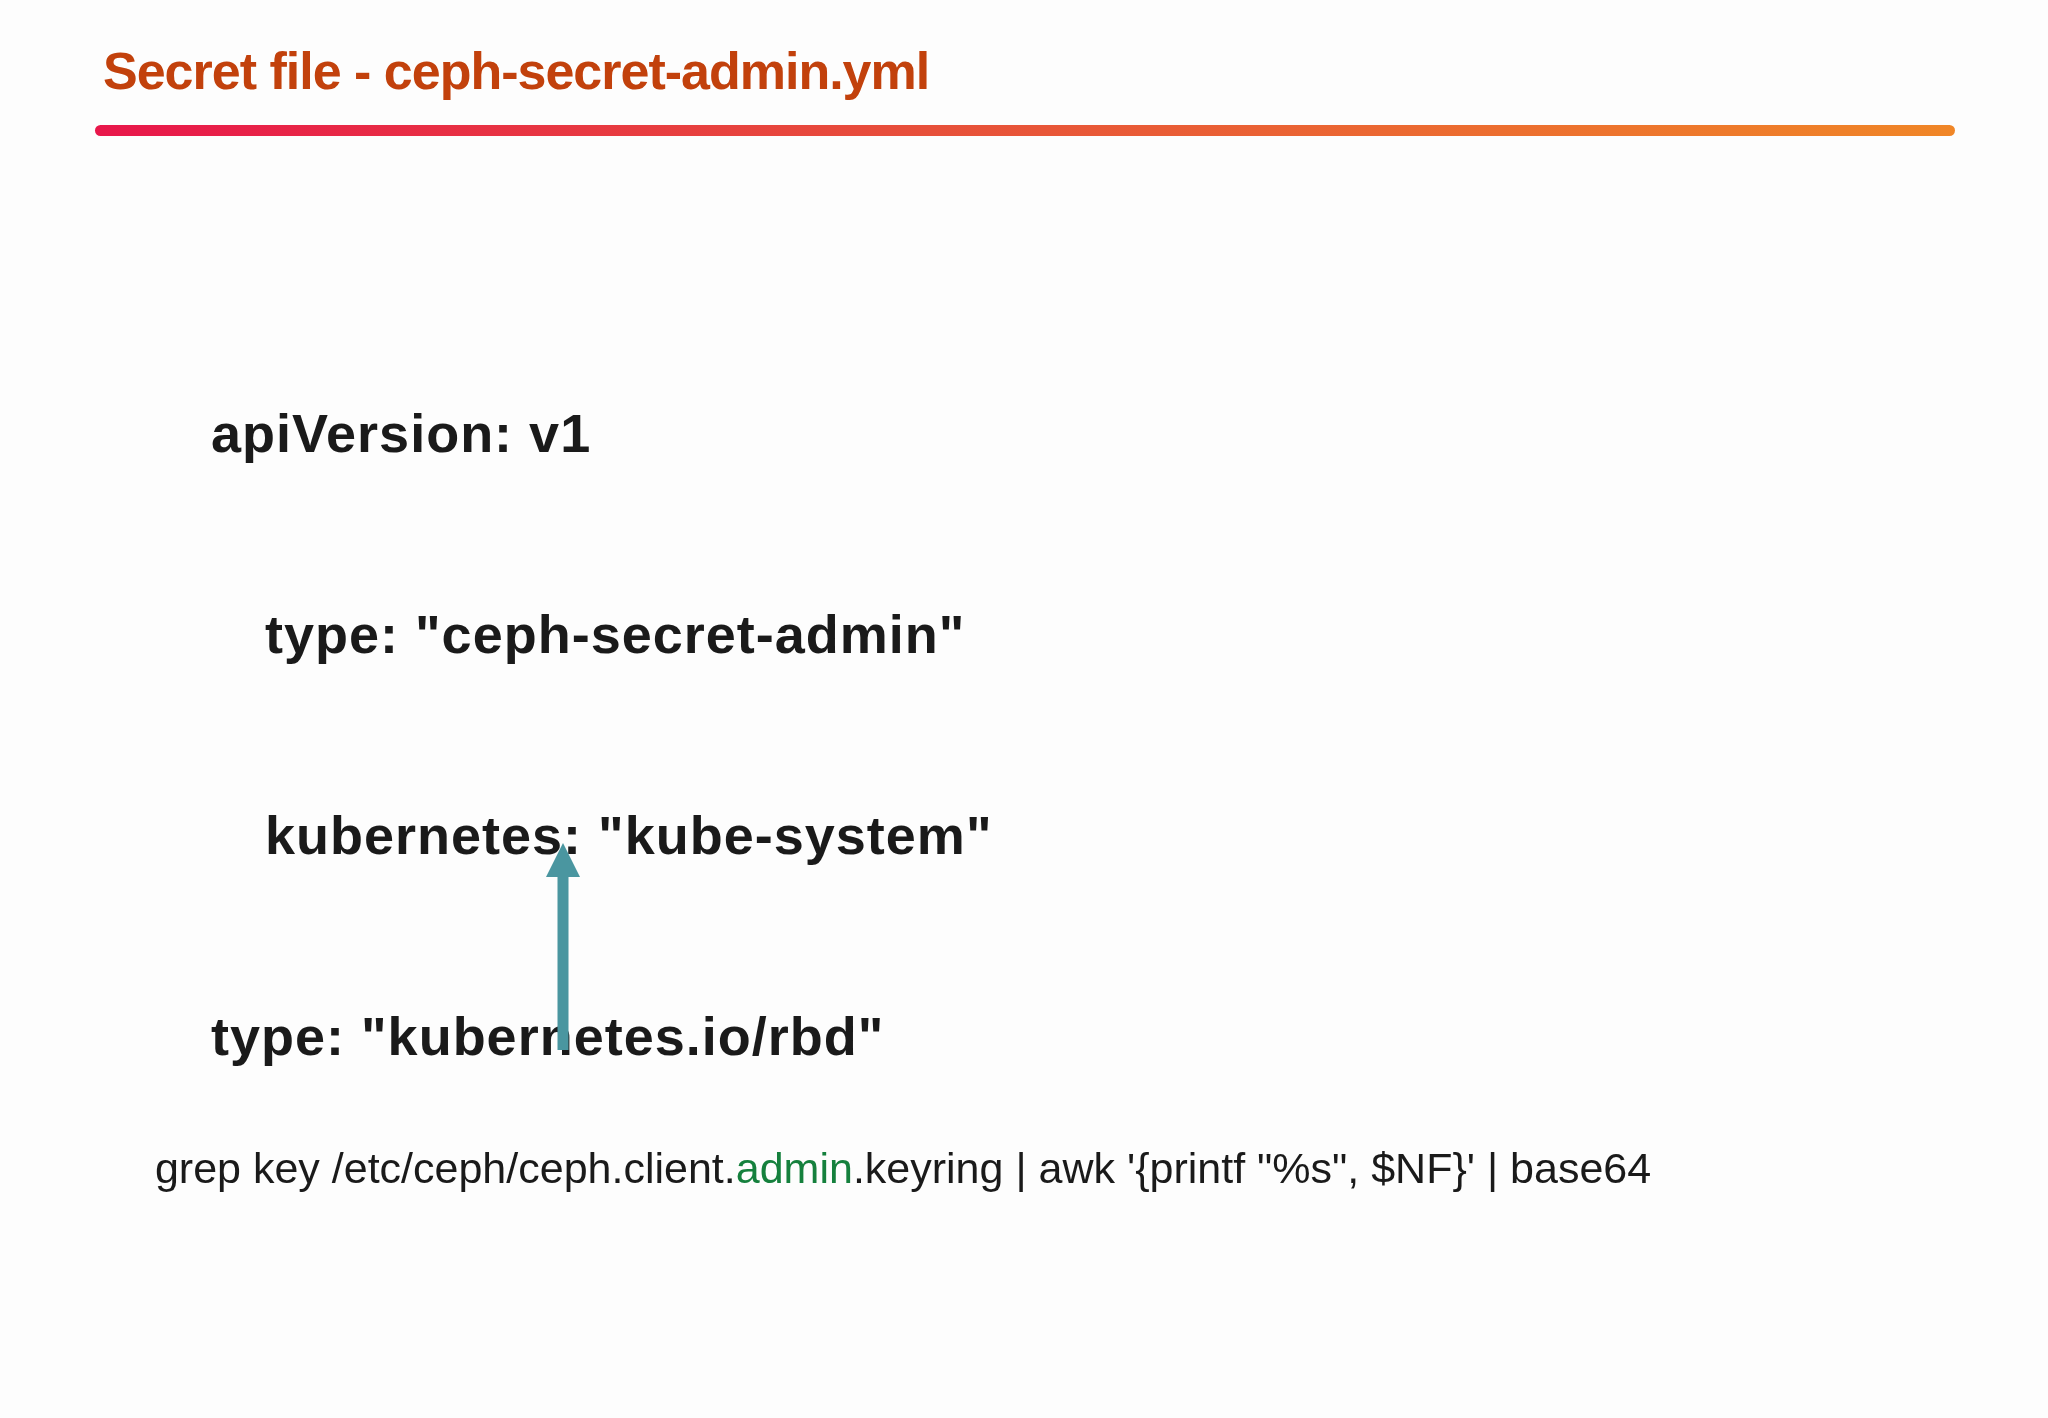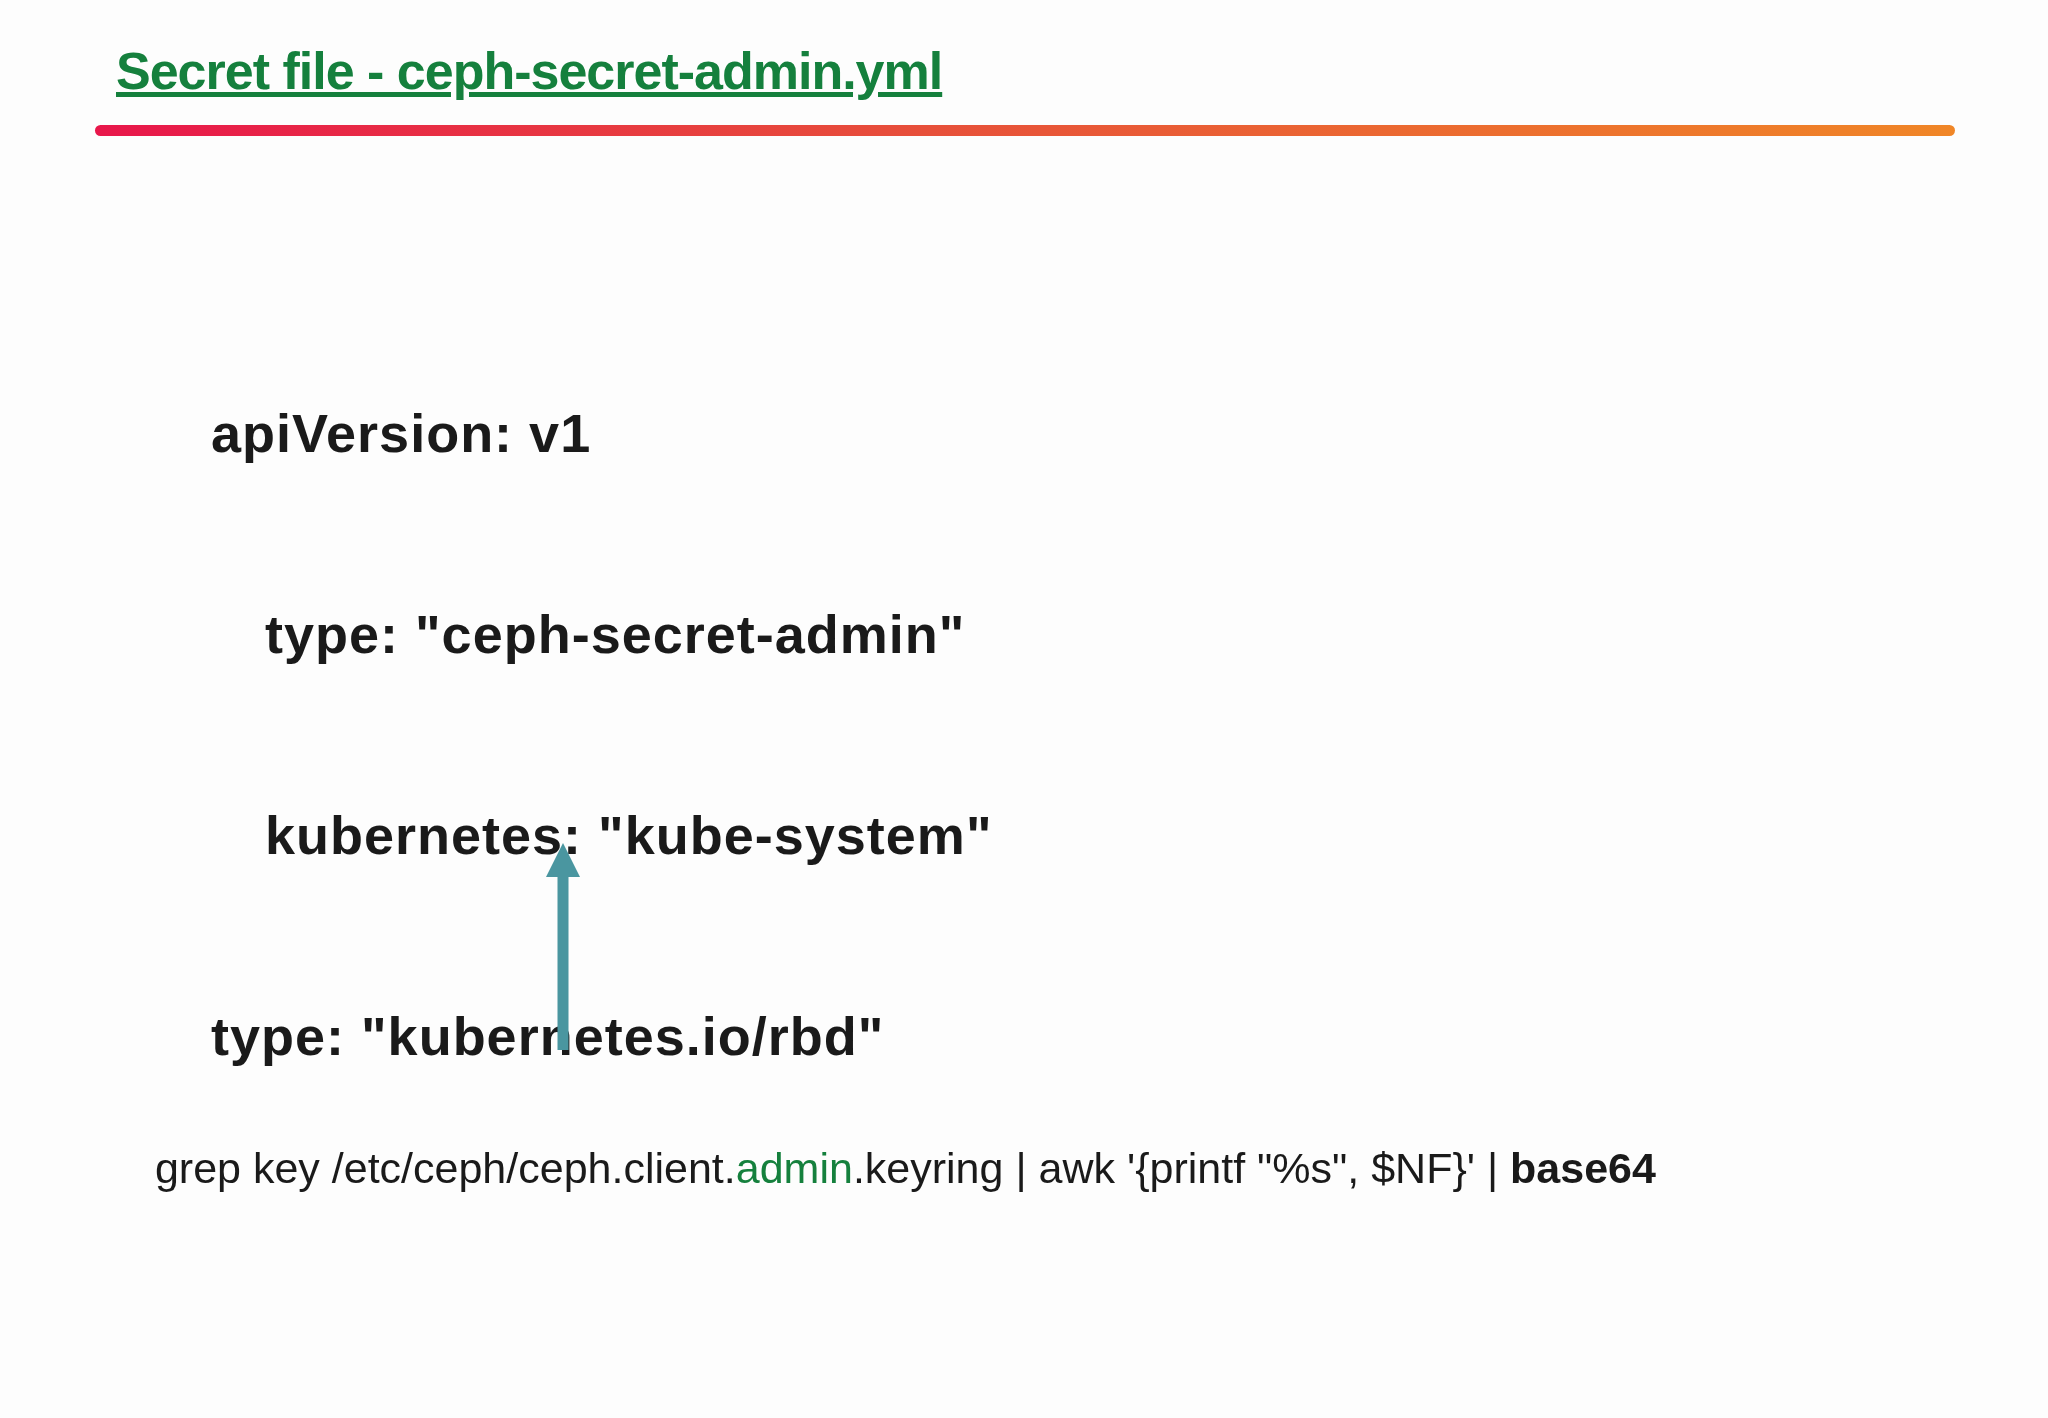--- a/index.html
+++ b/index.html
@@ -7,29 +7,28 @@
     width: 2048px;
     height: 1418px;
     background: #fdfdfd;
     position: relative;
     overflow: hidden;
     font-family: "Liberation Sans", sans-serif;
     color: #1a1a1a;
   }
   .title {
     position: absolute;
-    left: 116px;
+    left: 103px;
     top: 44px;
     font-size: 52px;
     line-height: 54px;
     font-weight: 700;
     letter-spacing: -1px;
-    color: #15803d;
+    color: #c2410c;
     white-space: pre;
-    text-decoration: underline;
   }
   .rule {
     position: absolute;
     left: 95px;
     top: 125px;
     width: 1860px;
     height: 11px;
     border-radius: 6px;
     background: linear-gradient(90deg, #e8174b 0%, #e7503a 45%, #f08627 100%);
   }
@@ -56,21 +55,21 @@
   }
   .command {
     position: absolute;
     left: 131px;
     top: 1096px;
     font-size: 43px;
     line-height: 48px;
     white-space: pre;
   }
   .command .red  { color: #15803d; }
-  .command .bold { font-weight: 700; }
+  .command .bold { font-weight: 400; }
 </style>
 </head>
 <body>
 
 <div class="title">Secret file - ceph-secret-admin.yml</div>
 
 <div class="rule"></div>
 
 <div class="yaml">
   <div class="yline"><span class="k">apiVersion:</span><span class="v"> v1</span></div>

